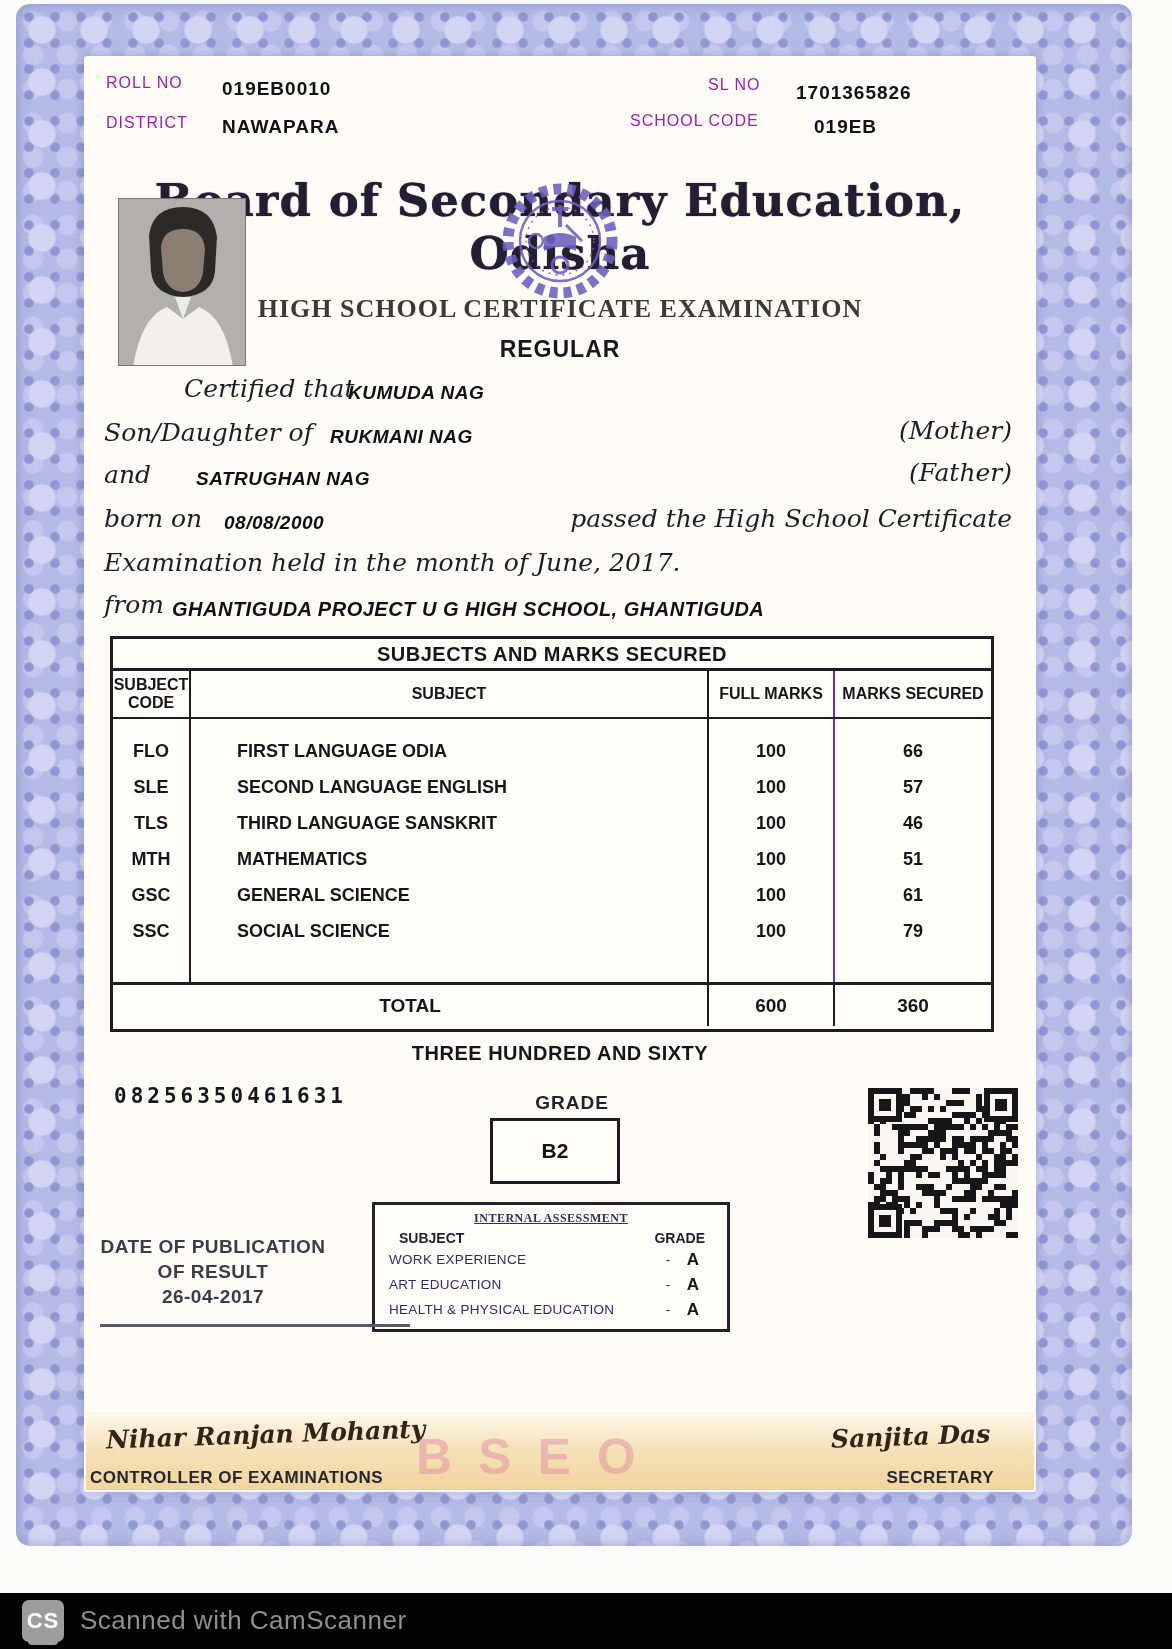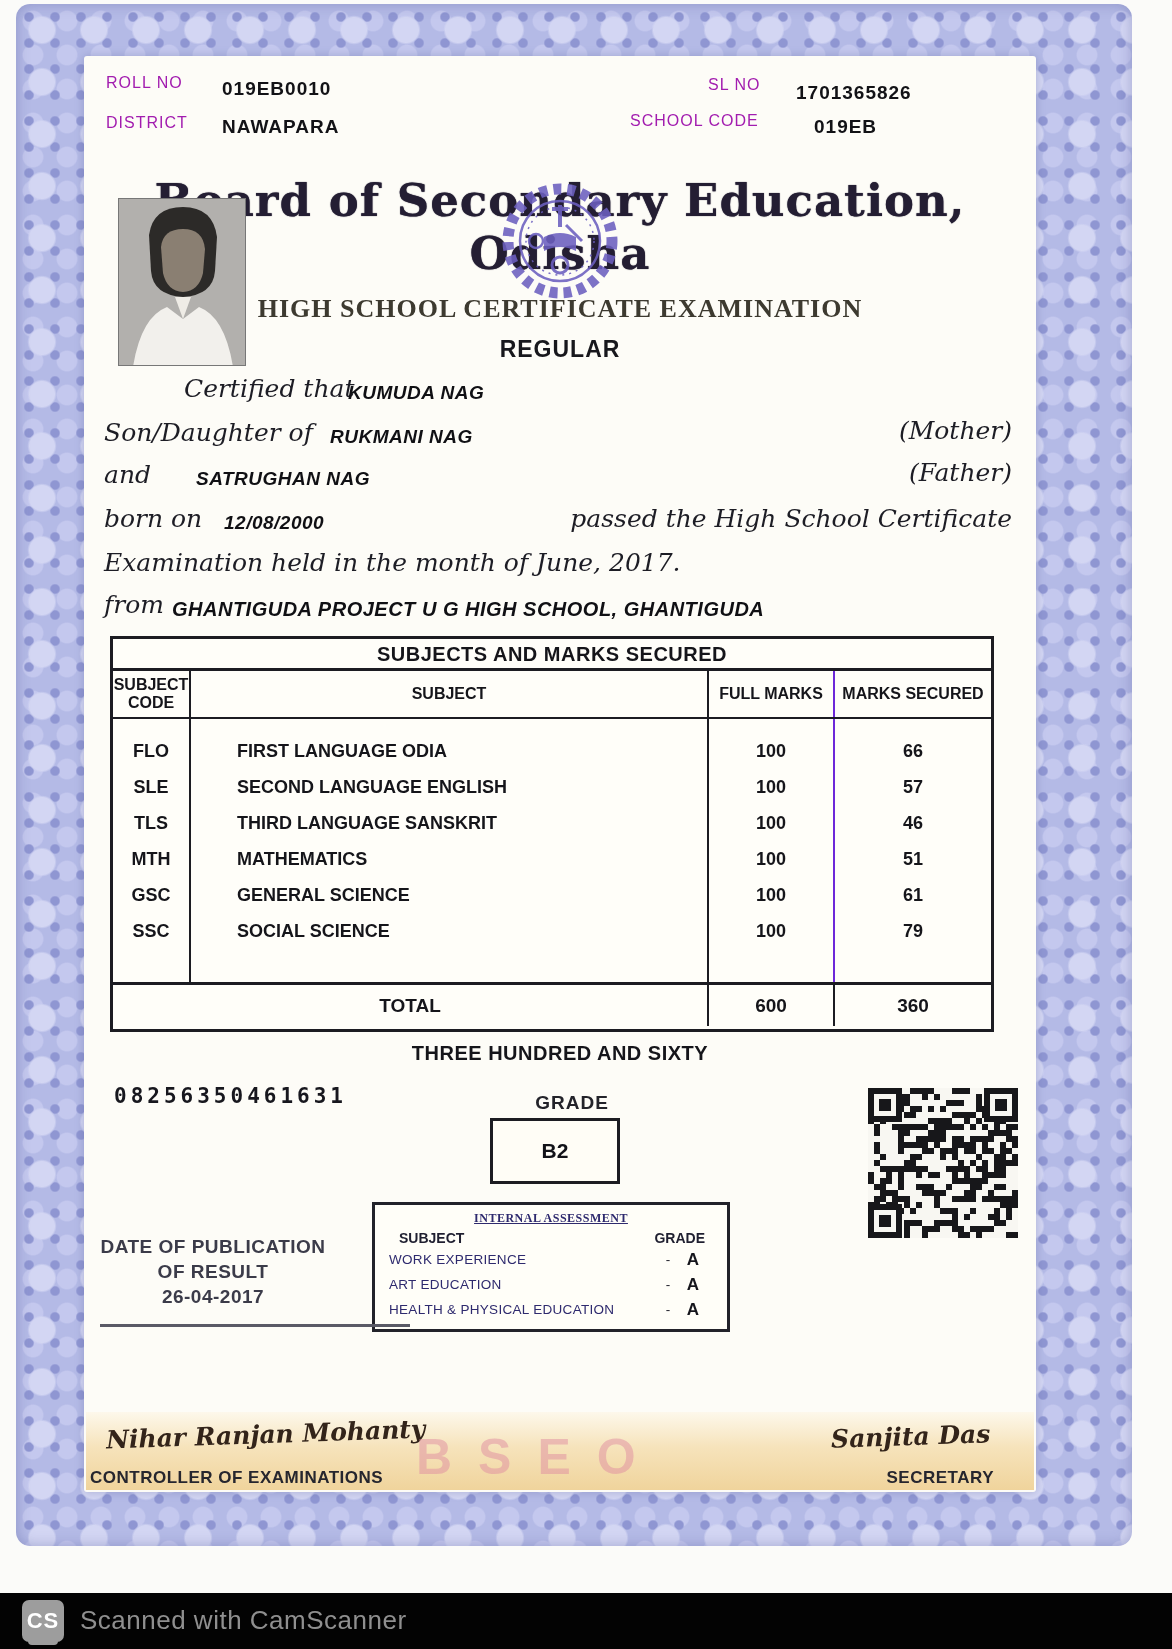--- a/index.html
+++ b/index.html
@@ -192,21 +192,21 @@
 
     <span class="abs script" style="left:20px; top:362px;">Son/Daughter of</span>
     <span class="abs fill" style="left:246px; top:370px;">RUKMANI NAG</span>
     <span class="abs script" style="right:24px; top:360px;">(Mother)</span>
 
     <span class="abs script" style="left:20px; top:404px;">and</span>
     <span class="abs fill" style="left:112px; top:412px;">SATRUGHAN NAG</span>
     <span class="abs script" style="right:24px; top:402px;">(Father)</span>
 
     <span class="abs script" style="left:20px; top:448px;">born on</span>
-    <span class="abs fill" style="left:140px; top:456px;">12/08/2000</span>
+    <span class="abs fill" style="left:140px; top:456px;">08/08/2000</span>
     <span class="abs script" style="right:24px; top:448px;">passed the High School Certificate</span>
 
     <span class="abs script" style="left:20px; top:492px;">Examination held in the month of June, 2017.</span>
 
     <span class="abs script" style="left:20px; top:534px;">from</span>
     <span class="abs fill" style="left:88px; top:542px; font-size:20px;">GHANTIGUDA PROJECT U G HIGH SCHOOL, GHANTIGUDA</span>
 
     <div class="mtable">
       <div class="mt-title">SUBJECTS AND MARKS SECURED</div>
       <div class="mt-head">

